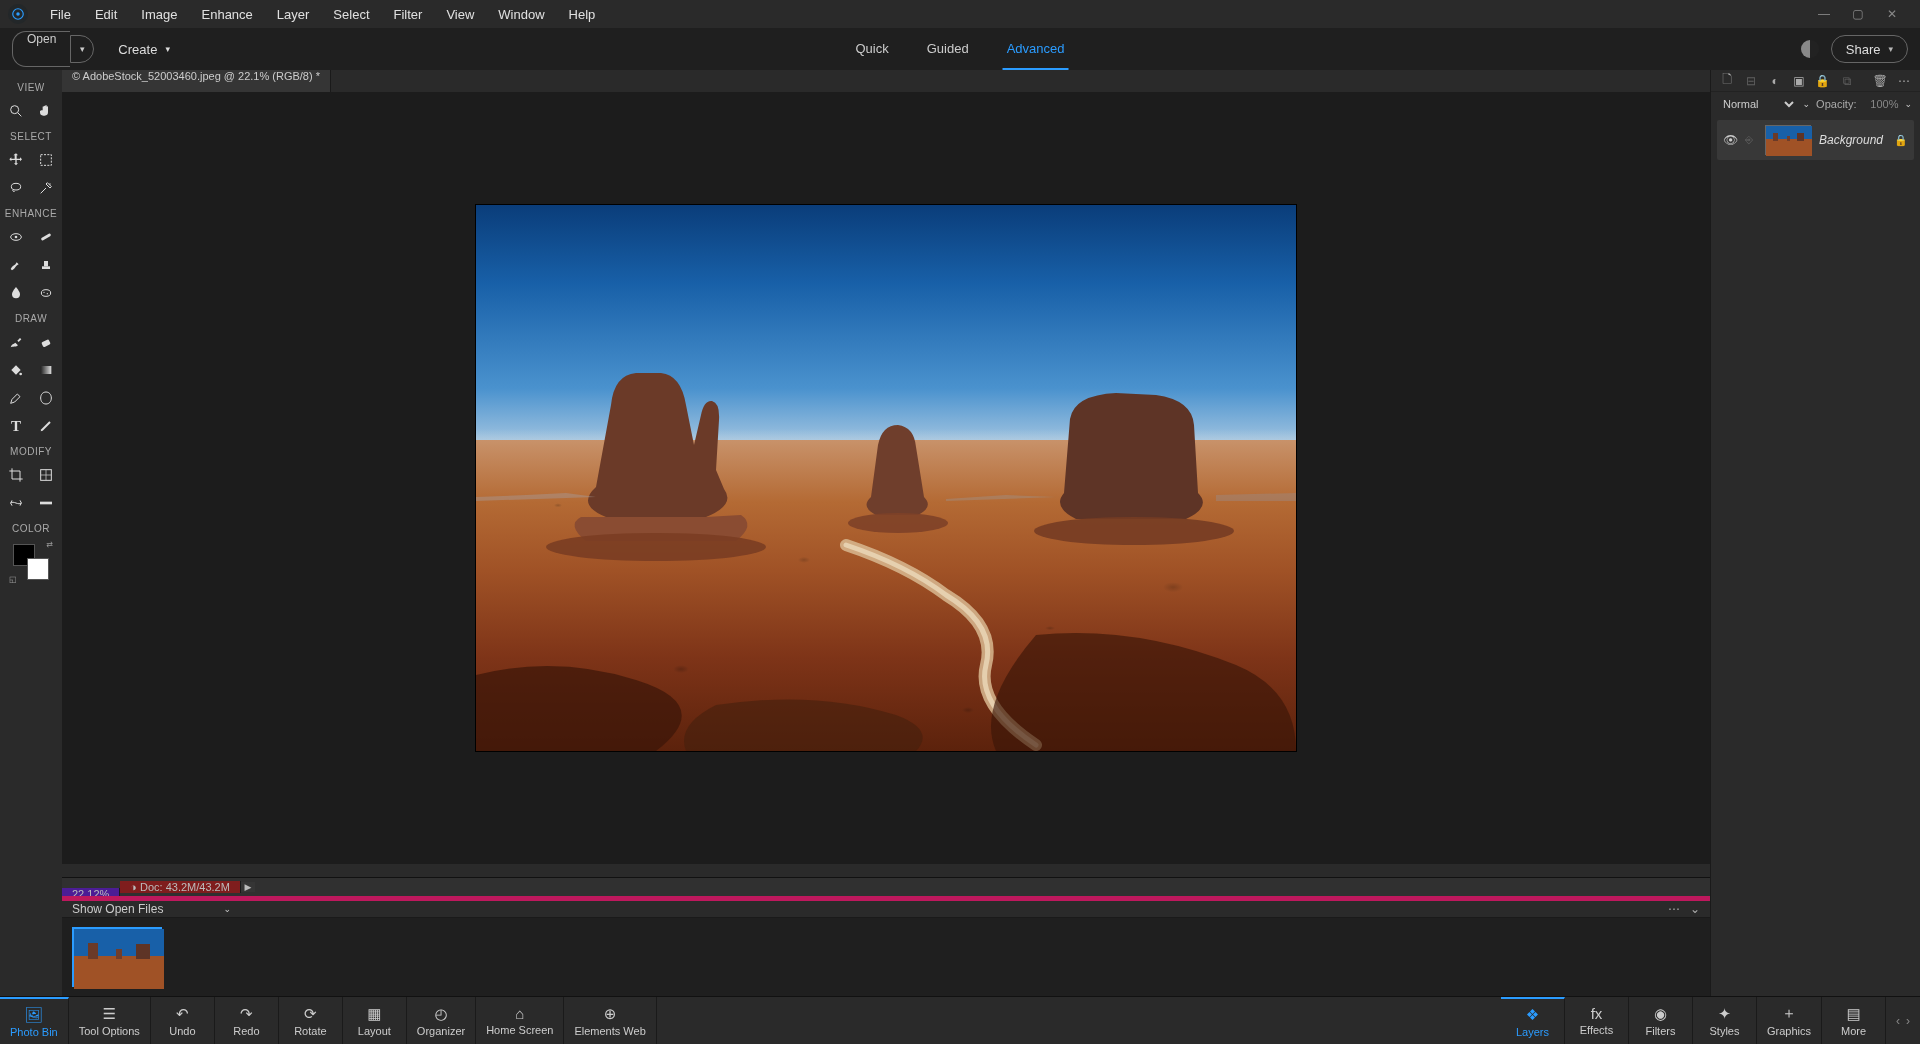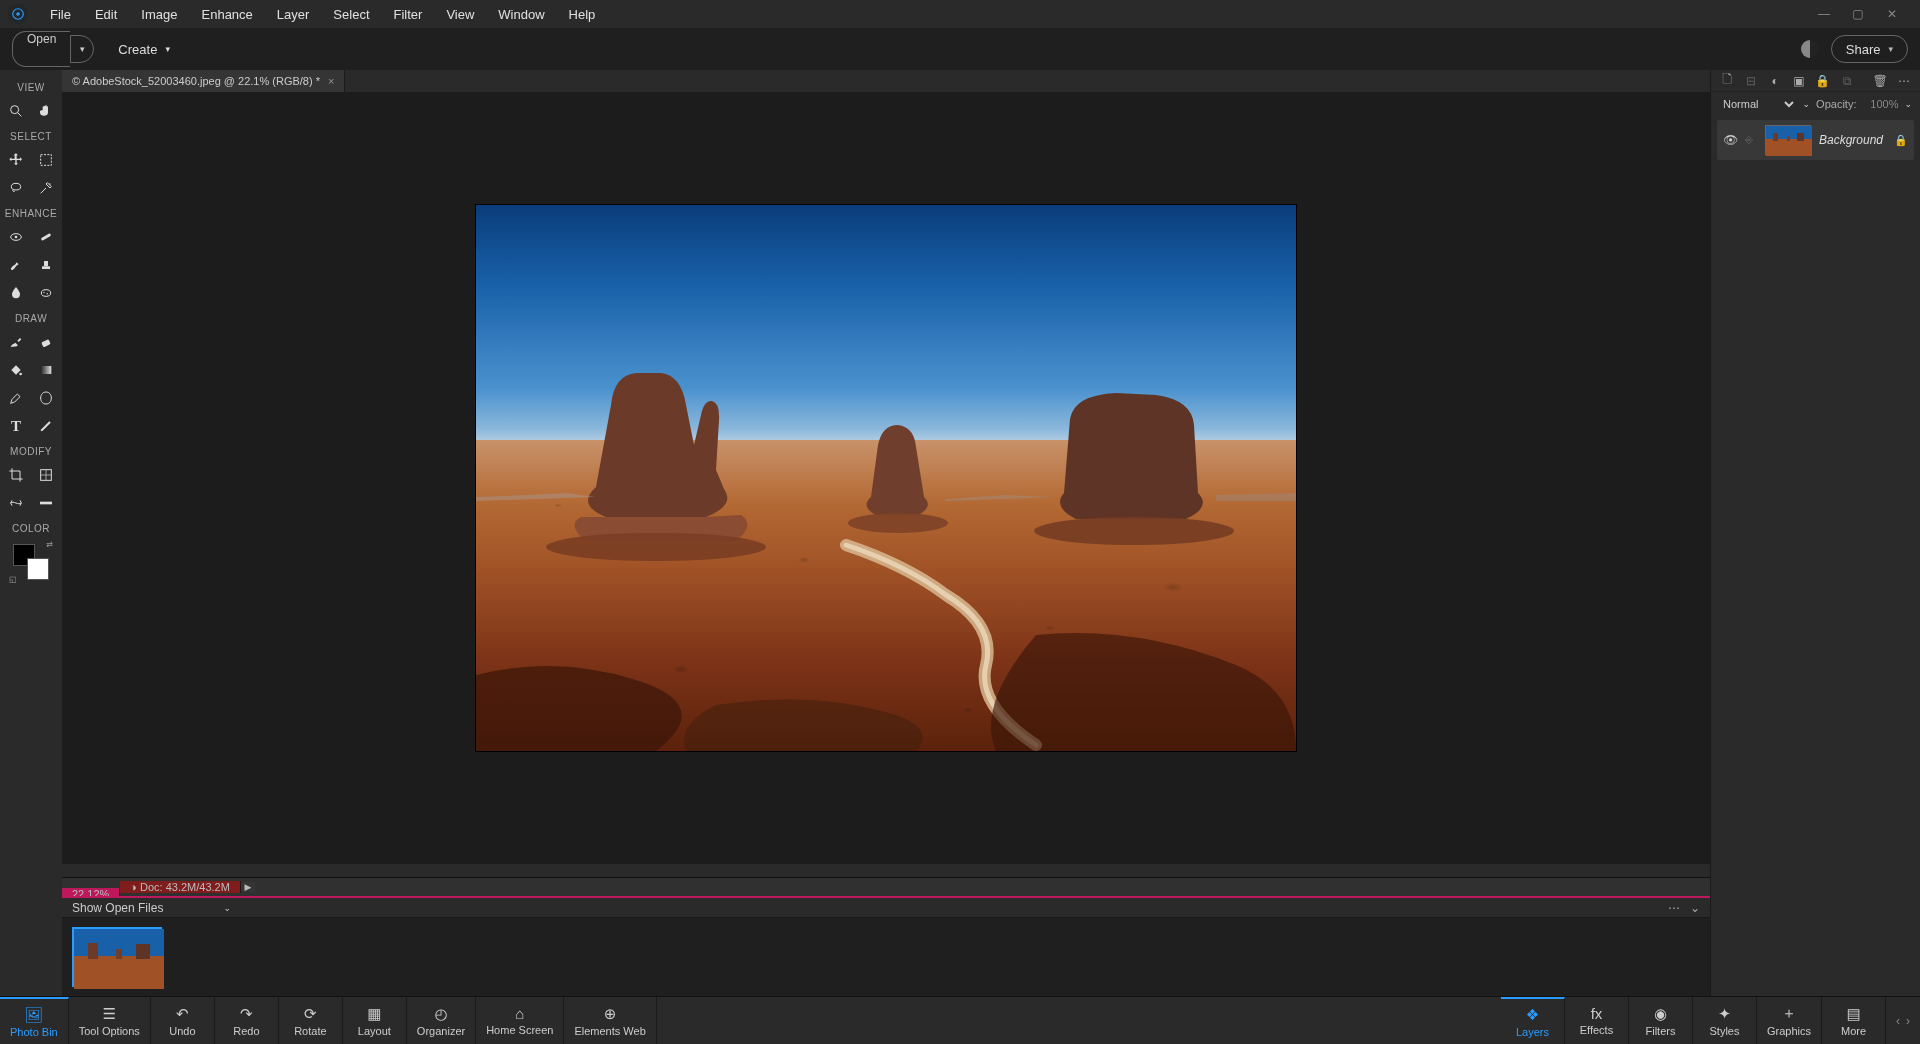--- a/index.html
+++ b/index.html
@@ -36,21 +36,21 @@
   .tool-btn { width:22px; height:22px; display:flex; align-items:center; justify-content:center; color:#ddd; cursor:pointer; font-size:14px;}
   .color-swatches { margin-top: 6px; position:relative; width:36px; height:36px;}
   .swatch-fg { position:absolute; left:0; top:0; width:22px; height:22px; background:#000; border:1px solid #555;}
   .swatch-bg { position:absolute; right:0; bottom:0; width:22px; height:22px; background:#fff; border:1px solid #555;}
   .swap-mini { position:absolute; right:-4px; top:-4px; font-size:8px; color:#999;}
   .reset-mini { position:absolute; left:-4px; bottom:-4px; font-size:8px; color:#999;}
   
   
   .canvas-area { flex:1; display:flex; flex-direction:column; background:#1f1f1f; position:relative;}
   .doc-tabs { height: 22px; background:#2a2a2a; display:flex; align-items:center; }
-  .doc-tab { height:100%; background:#353535; padding:0 10px; display:flex; align-items:center; gap:8px; border-right:1px solid #1a1a1a; font-size:11px; color:#ccc;}
+  .doc-tab { height:100%; background:#353535; padding:0 10px; display:flex; align-items:center; gap:8px; border-right:1px solid #1a1a1a; font-size:11px; color:#ccc;flex-direction:column;}
   .doc-tab .close { cursor:pointer; opacity:.6; font-size:11px;}
   .canvas-viewport { flex:1; background:#1c1c1c; display:flex; align-items:center; justify-content:center; overflow:hidden; position:relative;}
   
   
   .photo { width: 820px; height: 546px; position:relative; overflow:hidden; box-shadow: 0 0 0 1px #000;}
   .sky { position:absolute; inset:0; height:48%; background: linear-gradient(to bottom, #0a3d7a 0%, #1860a8 30%, #4a92ce 70%, #c8dae8 100%);}
   .ground { position:absolute; left:0; right:0; bottom:0; height:57%; background:
      linear-gradient(to bottom, #c8926a 0%, #b46a34 20%, #a05226 42%, #7e3418 70%, #5c220c 100%);
   }
   .horizon-haze {position:absolute; left:0; right:0; top:41%; height:8%; background:linear-gradient(to bottom, rgba(200,218,232,0) 0%, rgba(200,215,225,0.6) 40%, rgba(190,175,165,0.4) 100%);}
@@ -58,21 +58,21 @@
      radial-gradient(ellipse 4px 2px at 10% 10%, rgba(0,0,0,.2), transparent),
      radial-gradient(ellipse 6px 3px at 40% 30%, rgba(0,0,0,.18), transparent),
      radial-gradient(ellipse 5px 2px at 70% 55%, rgba(0,0,0,.2), transparent),
      radial-gradient(ellipse 8px 4px at 25% 70%, rgba(0,0,0,.22), transparent),
      radial-gradient(ellipse 6px 3px at 60% 85%, rgba(0,0,0,.2), transparent),
      radial-gradient(ellipse 10px 5px at 85% 40%, rgba(0,0,0,.18), transparent);
      mix-blend-mode:multiply; opacity:.9;
   }
   
   .status-strip { height:18px; background:#303030; display:flex; align-items:center; font-size:11px; color:#bbb;}
-  .status-strip .zoom { padding:0 10px; background:#be185d; border-right:1px solid #1a1a1a;margin-top:13px;}
+  .status-strip .zoom { padding:0 10px; background:#4c1d95; border-right:1px solid #1a1a1a;margin-top:13px;}
   .status-strip .docinfo { padding:0 10px; background:#7f1d1d; border-right:1px solid #1a1a1a;}
   .status-strip .arrow { width:14px; text-align:center; background:#353535; font-size:9px;}
   .hscroll { height:14px; background:#2a2a2a; border-bottom:1px solid #111;}
   
   
   .layers-panel { width: 210px; background:#2a2a2a; display:flex; flex-direction:column; border-left:1px solid #1a1a1a;}
   .layers-icons { height:22px; display:flex; align-items:center; gap:8px; padding:0 8px; justify-content:flex-start; border-bottom:1px solid #222;}
   .layers-icons .iconbtn { width:16px; height:16px; color:#aaa; cursor:pointer; font-size:12px; display:flex; align-items:center; justify-content:center;}
   .layers-icons .spacer { flex:1;}
   .blend-row { height:24px; display:flex; align-items:center; gap:6px; padding:0 8px; font-size:11px;}
@@ -80,21 +80,21 @@
   .blend-row .op-label { color:#aaa;}
   .blend-row .op-val { color:#888; width:36px; text-align:right;}
   .layer-row { height:40px; background:#383838; margin: 4px 6px; display:flex; align-items:center; gap:8px; padding:0 6px; border-radius:2px;}
   .layer-vis { width:14px; color:#ccc; cursor:pointer;}
   .layer-link { width:12px; color:#666; font-size:10px;}
   .layer-thumb { width:46px; height:30px; border:1px solid #666; background:linear-gradient(to bottom, #1860a8 45%, #a05226 45%);}
   .layer-name { font-style:italic; color:#ddd; font-size:12px; flex:1;}
   .layer-lock { color:#888; font-size:11px;}
   
   
-  .photobin-bar { height:22px; background:#2a2a2a; display:flex; align-items:center; padding:0 10px; border-top:2px solid #be185d; border-bottom:1px solid #1a1a1a;}
+  .photobin-bar { height:22px; background:#2a2a2a; display:flex; align-items:center; padding:0 10px; border-top:5px solid #be185d; border-bottom:1px solid #1a1a1a;}
   .photobin-bar .label { font-size:12px; color:#ccc;}
   .photobin-bar .caret { margin-left: 60px; font-size:9px;}
   .photobin-bar .right { margin-left:auto; display:flex; gap:10px; color:#aaa;}
   .photobin { height:78px; background:#1f1f1f; display:flex; align-items:center; padding:0 10px; gap:10px;}
   .bin-thumb { width:90px; height:60px; border:2px solid #2b9cff; background:linear-gradient(to bottom, #1860a8 45%, #a05226 45%); cursor:pointer;}
   
   
   .bottombar { height:48px; background:#2a2a2a; display:flex; align-items:stretch; border-top:1px solid #111;}
   .bb-group { display:flex;}
   .bb-item { min-width:64px; padding:0 10px; display:flex; flex-direction:column; align-items:center; justify-content:center; gap:2px; cursor:pointer; font-size:11px; color:#ccc; border-right:1px solid #1a1a1a;}
@@ -134,20 +134,25 @@
   <div class="split-pill">
     <div class="main">
         <span>Open</span>
       </div>
     <div class="drop">▾</div>
   </div>
   <div class="create-link">
     <span>Create</span>
     <span style="font-size:9px">▾</span>
   </div>
+  <div class="mode-tabs">
+    <div class="mode-tab">Quick</div>
+    <div class="mode-tab">Guided</div>
+    <div class="mode-tab active">Advanced</div>
+  </div>
   <div class="appbar-right">
     <div class="circle-icon"></div>
     <div class="pill-btn">
       <span>Share</span>
       <span class="caret">▾</span>
     </div>
   </div>
 </div>
 
 <div class="main">

